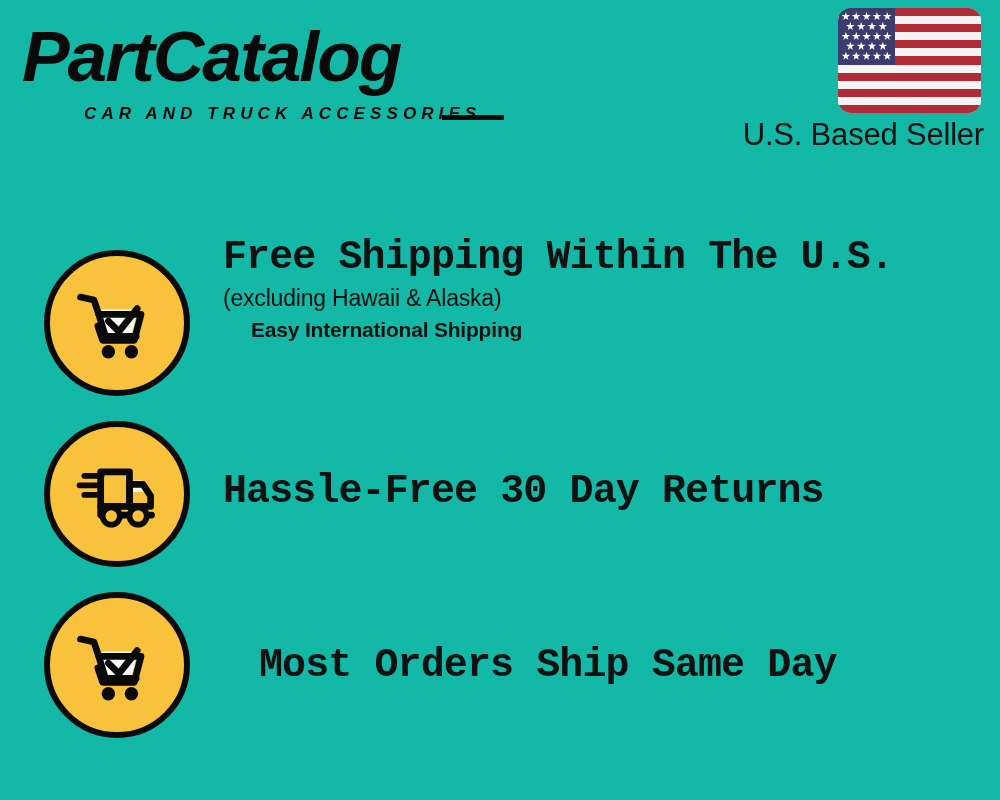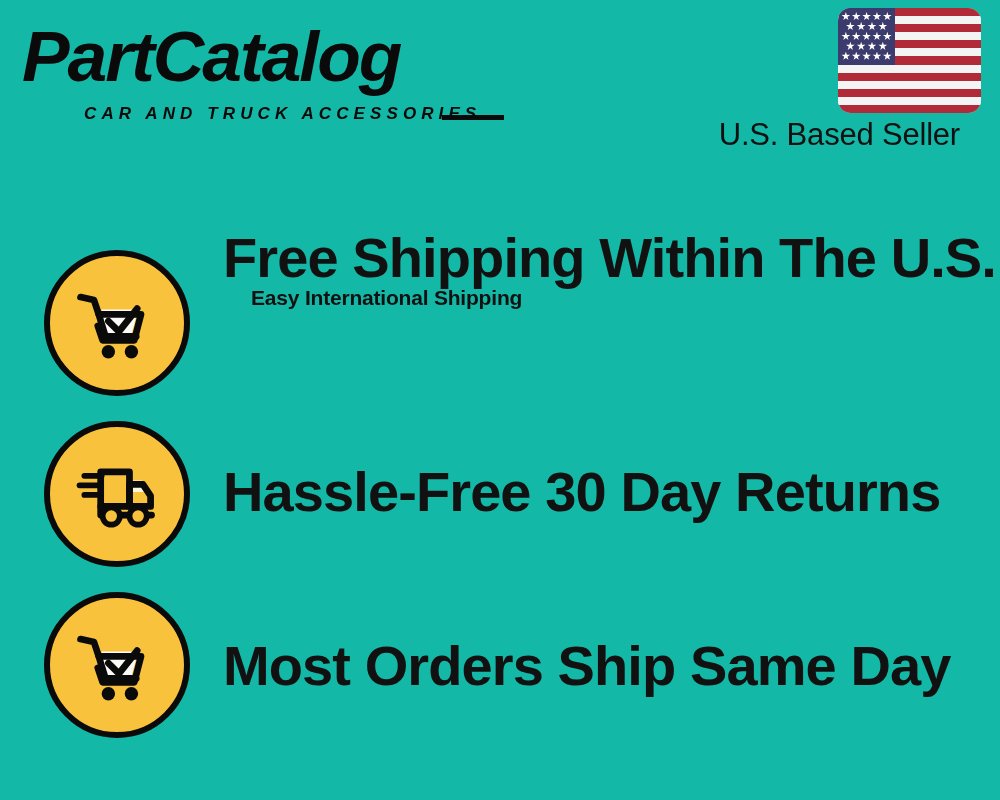--- a/index.html
+++ b/index.html
@@ -108,21 +108,21 @@
   .star-row.offset { padding: 0 4px; }
   .star {
     width: 9px;
     height: 9px;
     background: #ffffff;
     clip-path: polygon(50% 0%, 61% 35%, 98% 35%, 68% 57%, 79% 91%, 50% 70%, 21% 91%, 32% 57%, 2% 35%, 39% 35%);
   }
 
   .seller-label {
     position: absolute;
-    left: 704px;
+    left: 728px;
     top: 117px;
     width: 256px;
     text-align: right;
     font-family: "Liberation Sans", sans-serif;
     font-size: 31px;
     font-weight: 400;
     color: #111111;
     letter-spacing: -0.2px;
     white-space: nowrap;
   }
@@ -148,22 +148,22 @@
   .feature-icon svg {
     width: 96px;
     height: 96px;
     display: block;
   }
   .feature-text {
     position: absolute;
     left: 223px;
   }
   .headline {
-    font-family: Liberation Sans, sans-serif;
-    font-size: 56px;
+    font-family: Liberation Mono, monospace;
+    font-size: 40px;
     font-weight: 700;
     color: #111111;
     letter-spacing: -0.9px;
     line-height: 48px;
     white-space: nowrap;
   }
   .subline {
     font-family: "Liberation Sans", sans-serif;
     font-size: 23px;
     font-weight: 400;
@@ -182,21 +182,21 @@
     white-space: nowrap;
     margin-left: 28px;
   }
 
   
   #row-shipping .feature-icon { top: 250px; }
   #row-shipping .feature-text { top: 234px; }
   #row-returns  .feature-icon { top: 421px; }
   #row-returns  .feature-text { top: 468px; text-align: right; }
   #row-sameday  .feature-icon { top: 592px; }
-  #row-sameday  .feature-text { top: 642px; }
+  #row-sameday  .feature-text { top: 642px; margin-left: 36px; }
 </style>
 </head>
 <body>
 
 <div class="page">
 
   <div class="brand-logo">
     <div class="brand-wordmark">PartCatalog</div>
     <div class="brand-tagline">CAR AND TRUCK ACCESSORIES</div>
     <div class="brand-rule"></div>
@@ -263,20 +263,21 @@
         <polygon points="34,36 72,36 65,62 39,62" fill="#fbfaf7"></polygon>
         <path d="M12 23 L26 26 L31 41 L75 41 L68 68 L35 68 L30 53" fill="none" stroke="#0a0a0a" stroke-width="7" stroke-linecap="round" stroke-linejoin="round"></path>
         <path d="M31 41 L38 64 L70 64" fill="none" stroke="#0a0a0a" stroke-width="7" stroke-linecap="round" stroke-linejoin="round"></path>
         <path d="M41 48 L52 59 L71 35" fill="none" stroke="#0a0a0a" stroke-width="7" stroke-linecap="round" stroke-linejoin="round"></path>
         <circle cx="41" cy="80" r="7" fill="#0a0a0a"></circle>
         <circle cx="65" cy="80" r="7" fill="#0a0a0a"></circle>
       </svg>
     </div>
     <div class="feature-text">
       <div class="headline">Free Shipping Within The U.S.</div>
+      <div class="subline">(excluding Hawaii &amp; Alaska)</div>
       <div class="subline-bold">Easy International Shipping</div>
     </div>
   </div>
 
   <div class="feature" id="row-returns">
     <div class="feature-icon">
       <svg viewBox="0 0 100 100" aria-hidden="true">
         <polygon points="66,36 76,36 80,48 66,48" fill="#fdf6e0"></polygon>
         <path d="M33 27 H63 V63 H33 Z" fill="none" stroke="#0a0a0a" stroke-width="7" stroke-linejoin="round"></path>
         <path d="M63 40 H77 L85 52 V63 H63 Z" fill="none" stroke="#0a0a0a" stroke-width="7" stroke-linejoin="round"></path>

